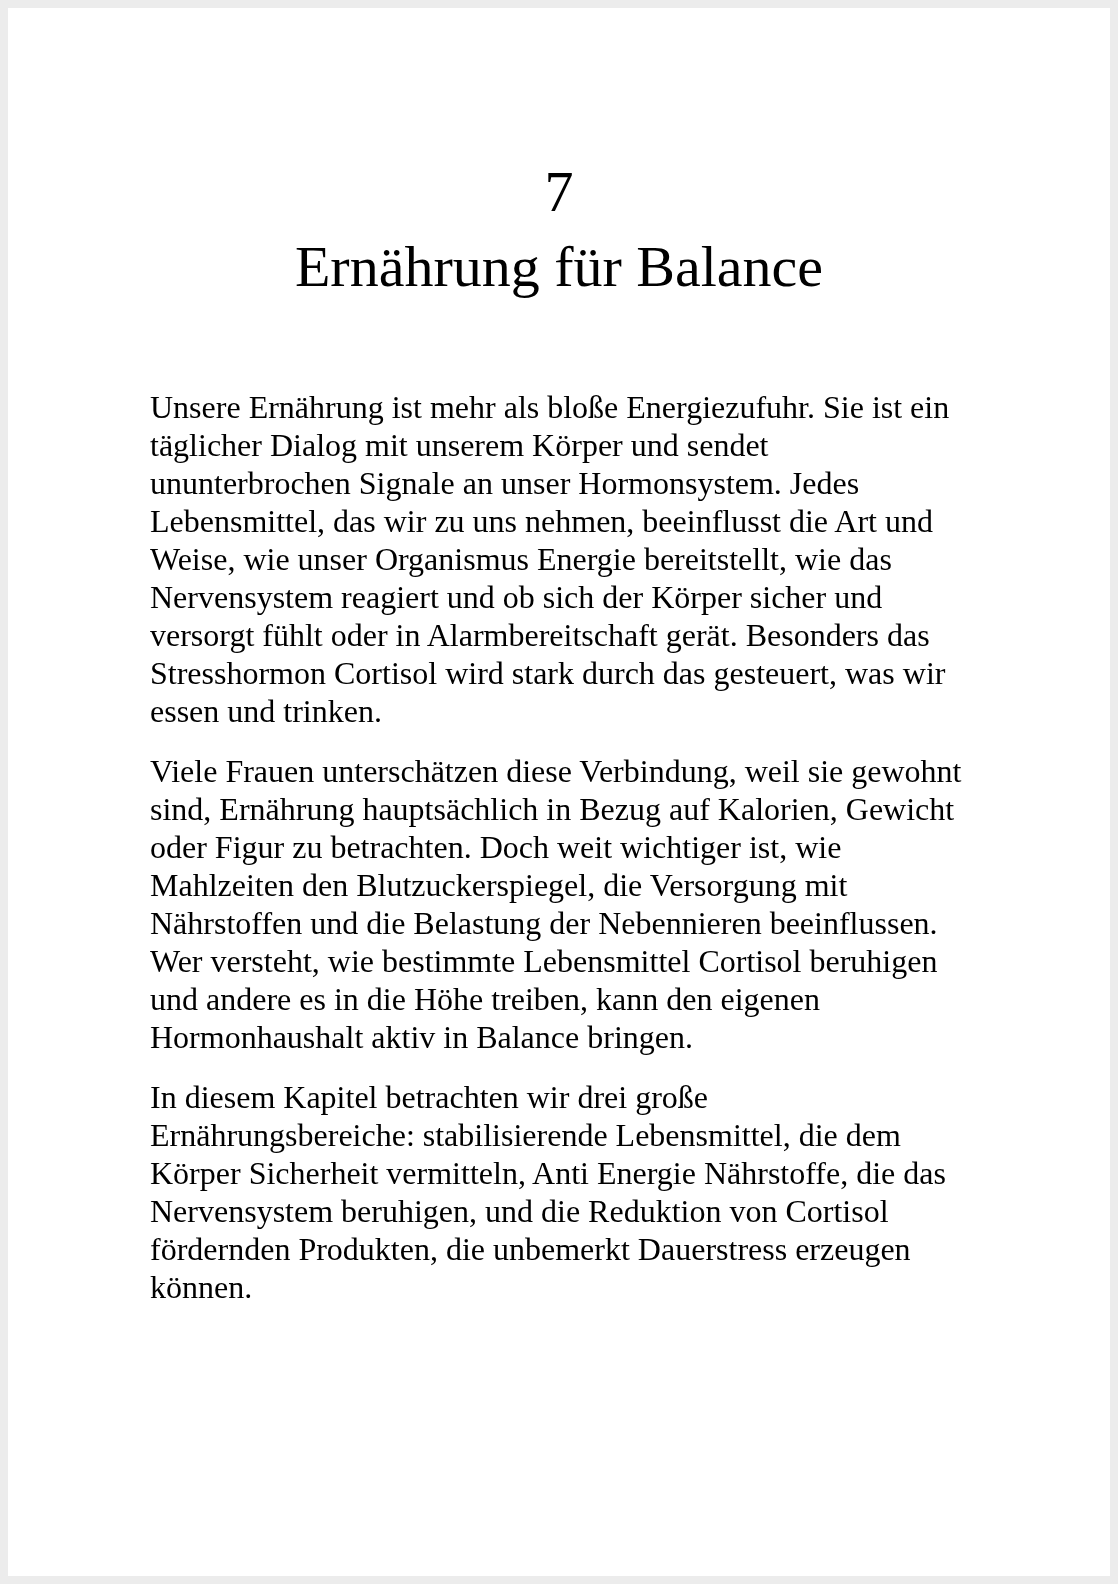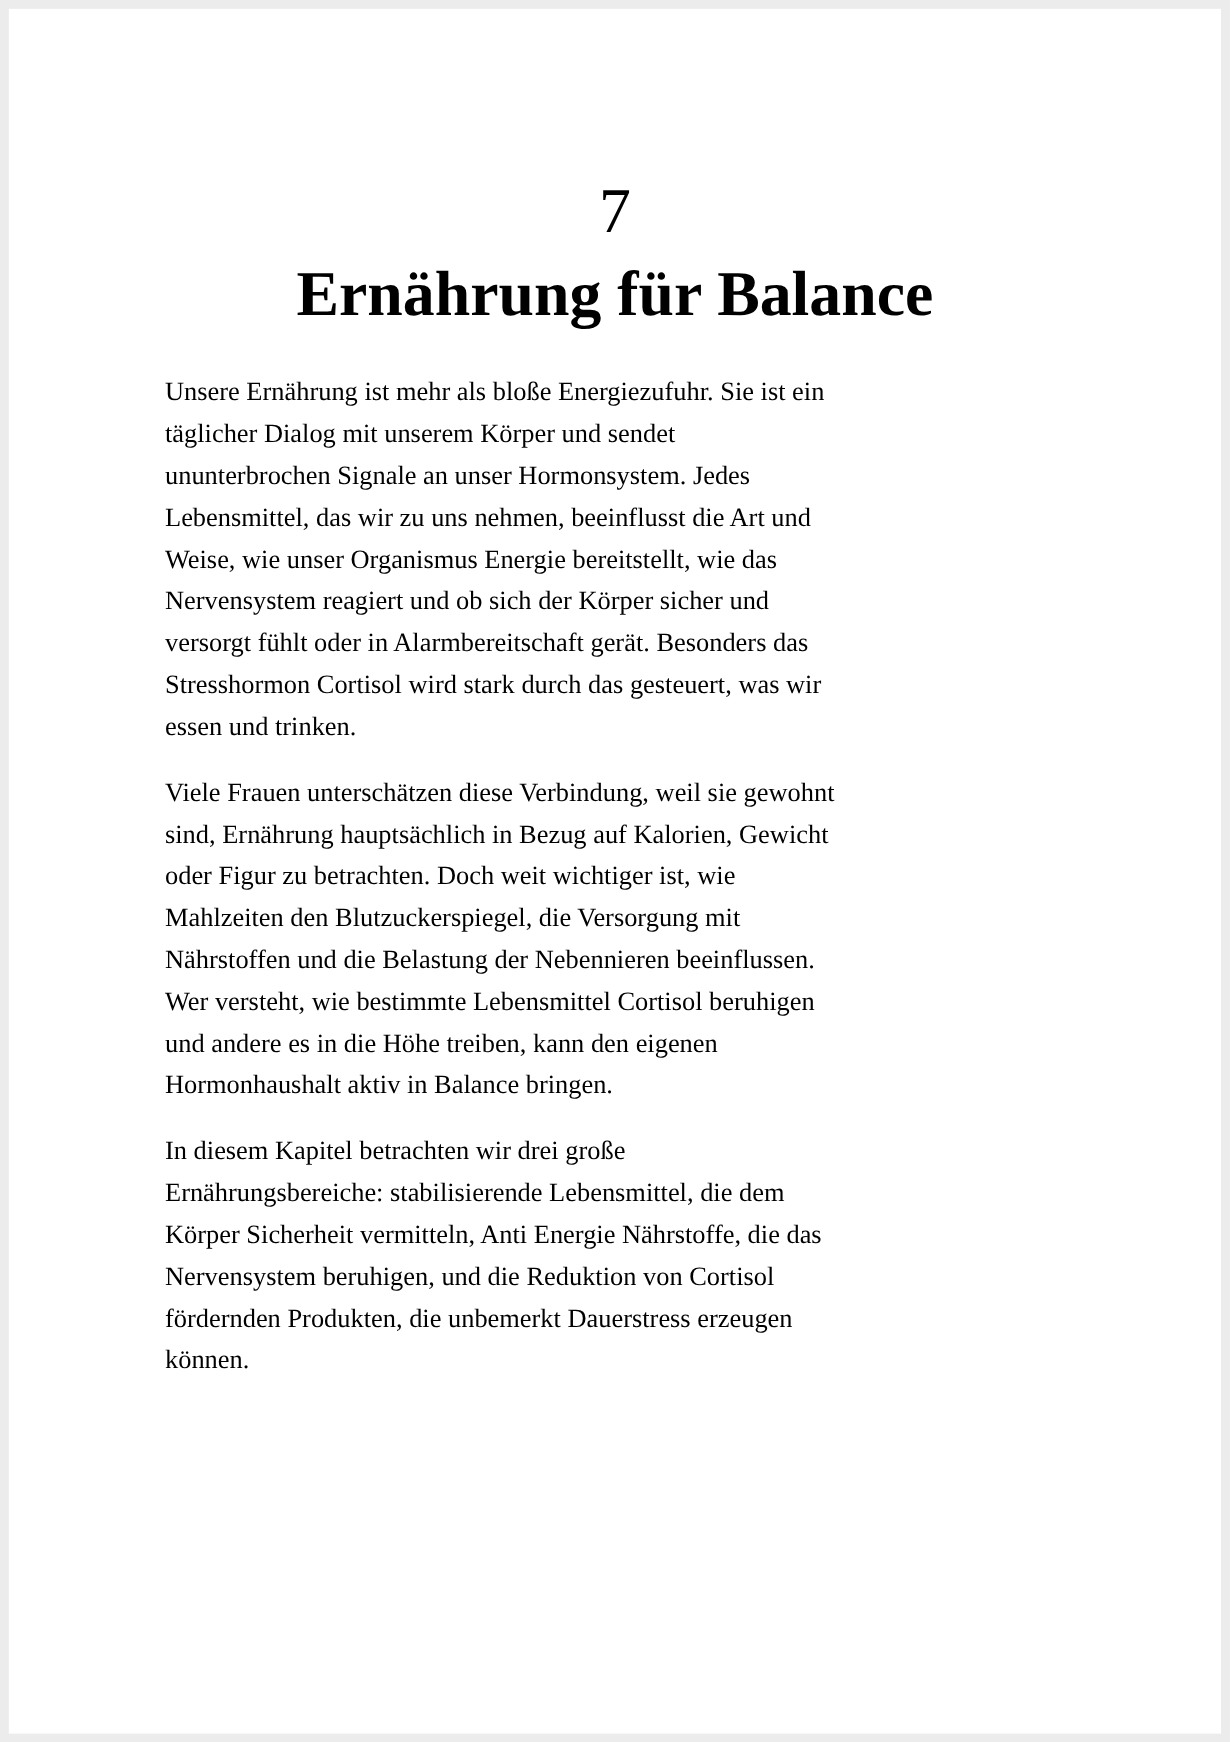--- a/index.html
+++ b/index.html
@@ -32,27 +32,27 @@
     text-align: center;
     font-size: 58px;
     line-height: 1;
     font-weight: normal;
   }
   .chapter-title {
     margin-top: 17px;
     text-align: center;
     font-size: 58px;
     line-height: 1;
-    font-weight: bold;
+    font-weight: normal;
   }
   .body-text {
-    margin-top: 42px;
+    margin-top: 92px;
     padding-left: 142px;
     padding-right: 60px;
-    font-size: 24px;
+    font-size: 32px;
     line-height: 38px;
   }
   .body-text p {
     margin: 0 0 22px 0;
     white-space: pre-line; 
     text-align: left;
   }
 </style>
 </head>
 <body>

